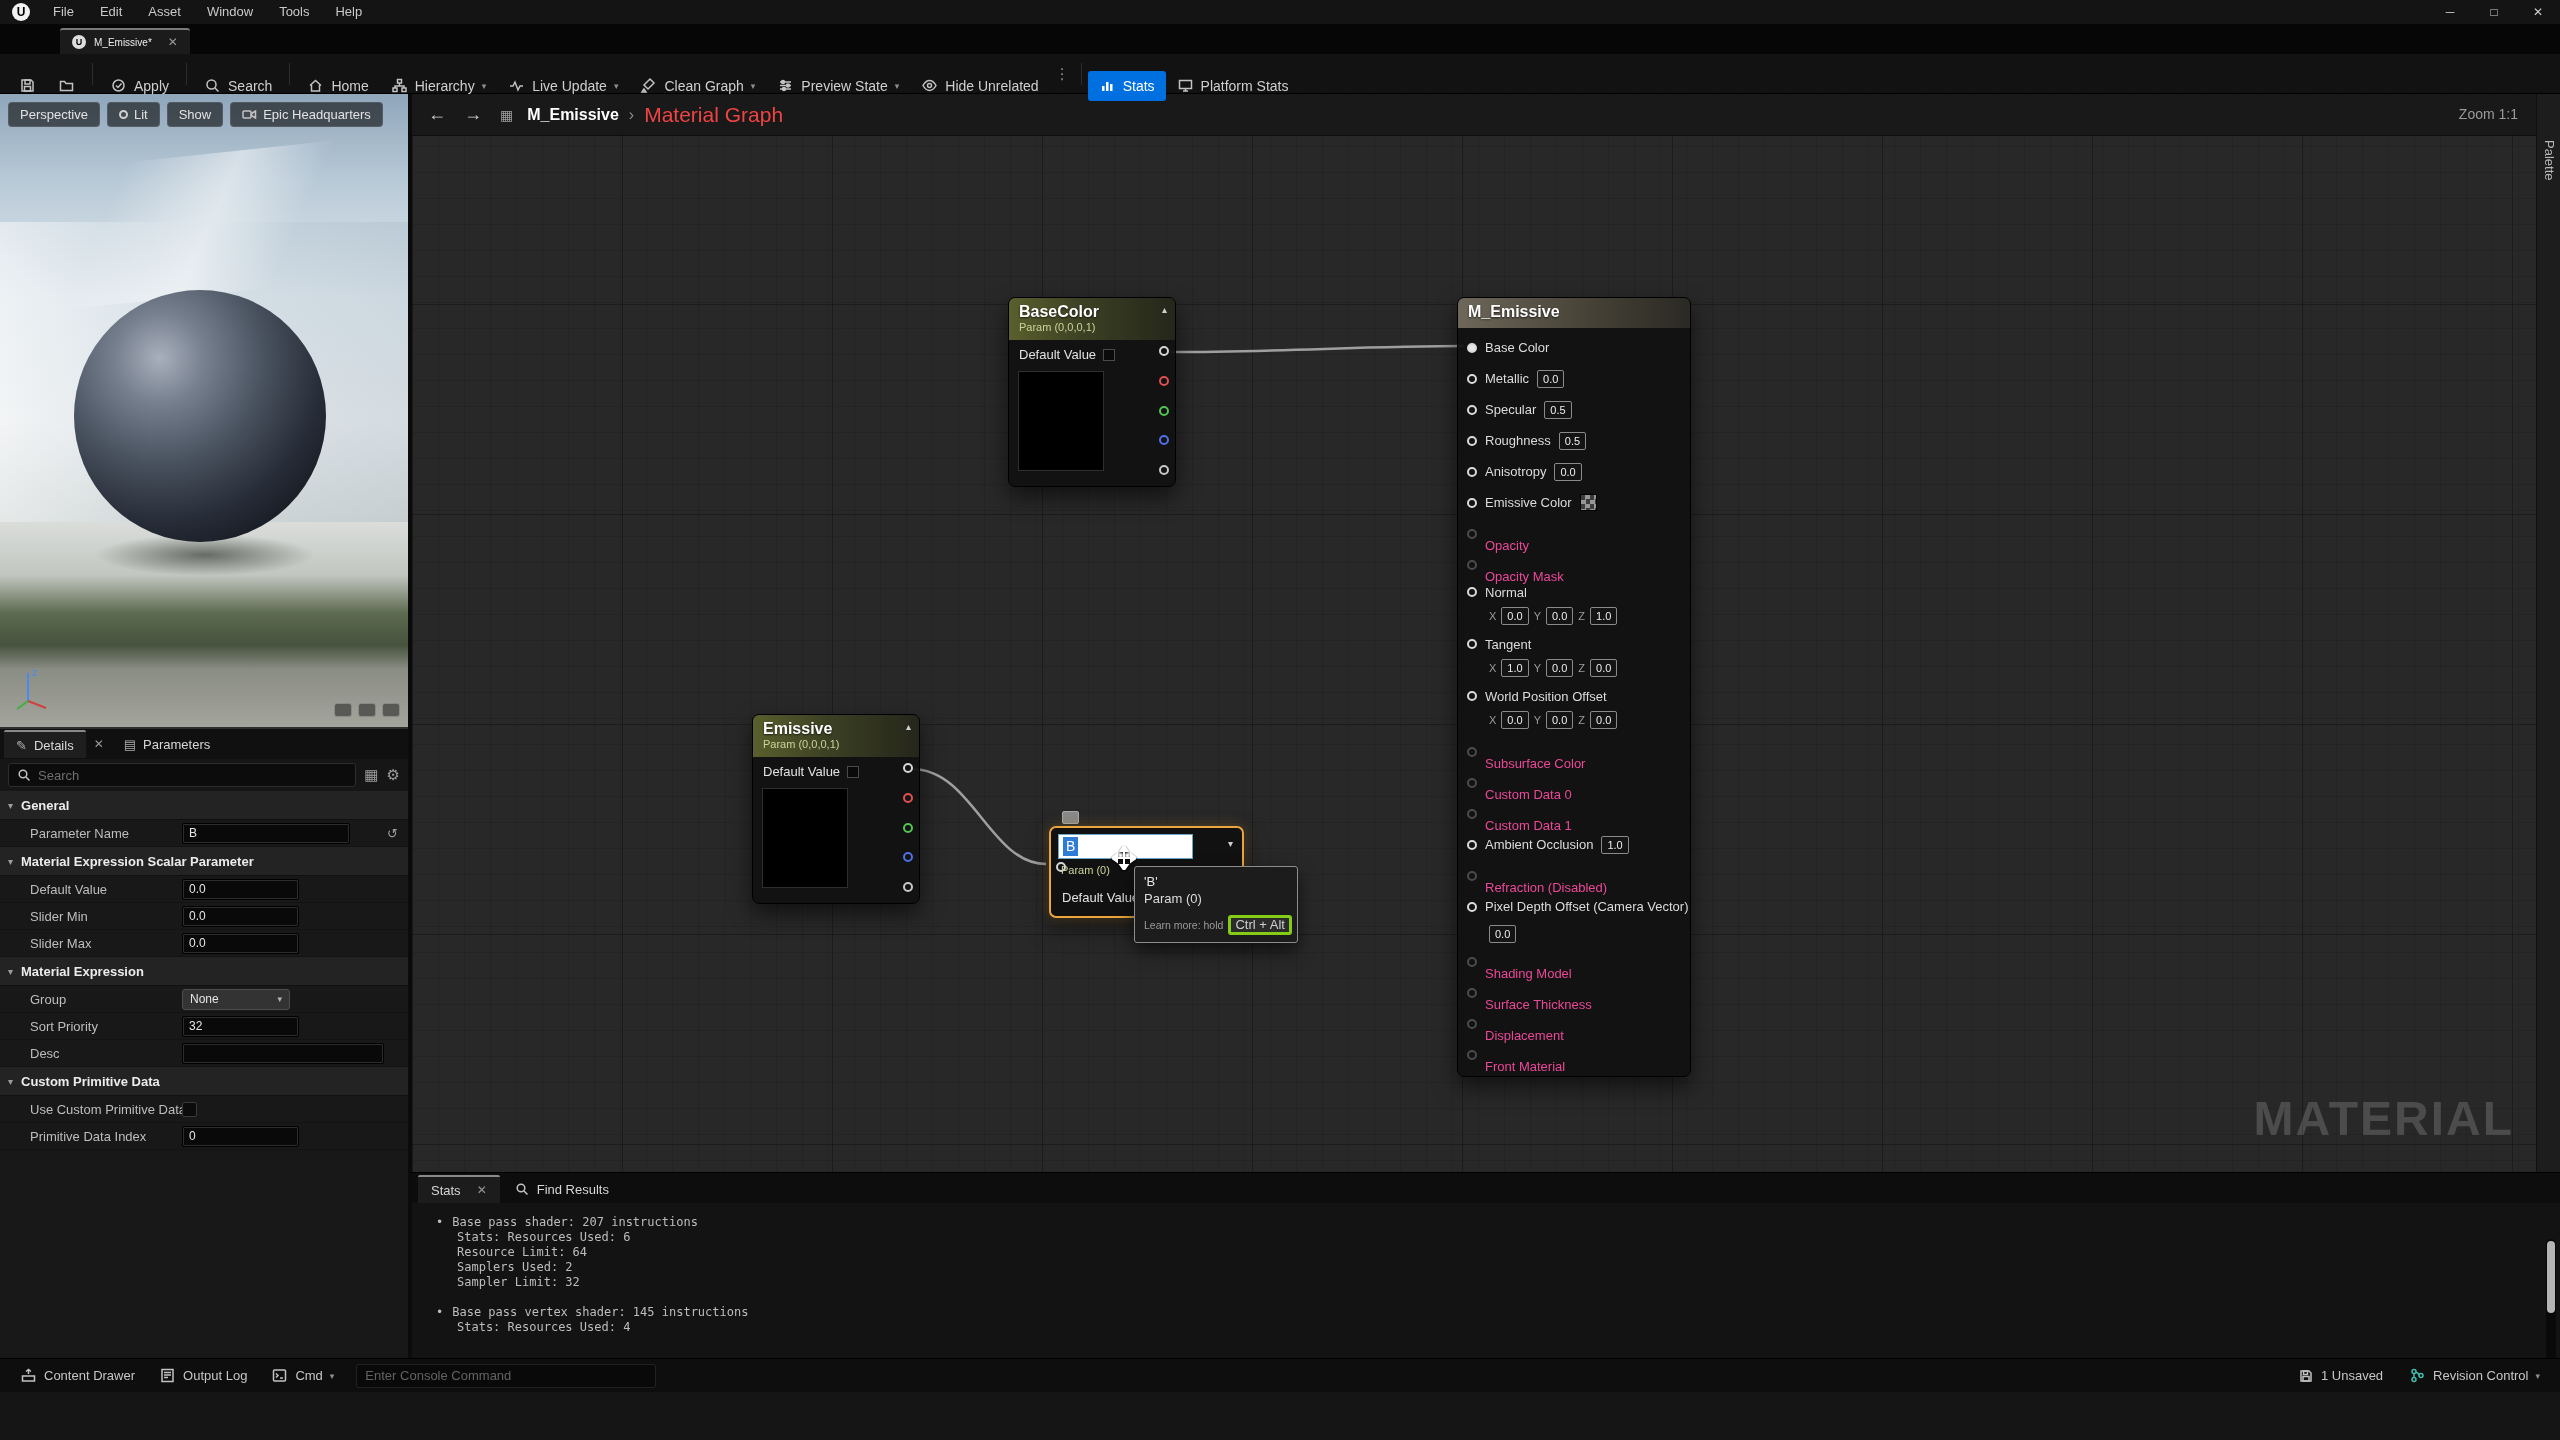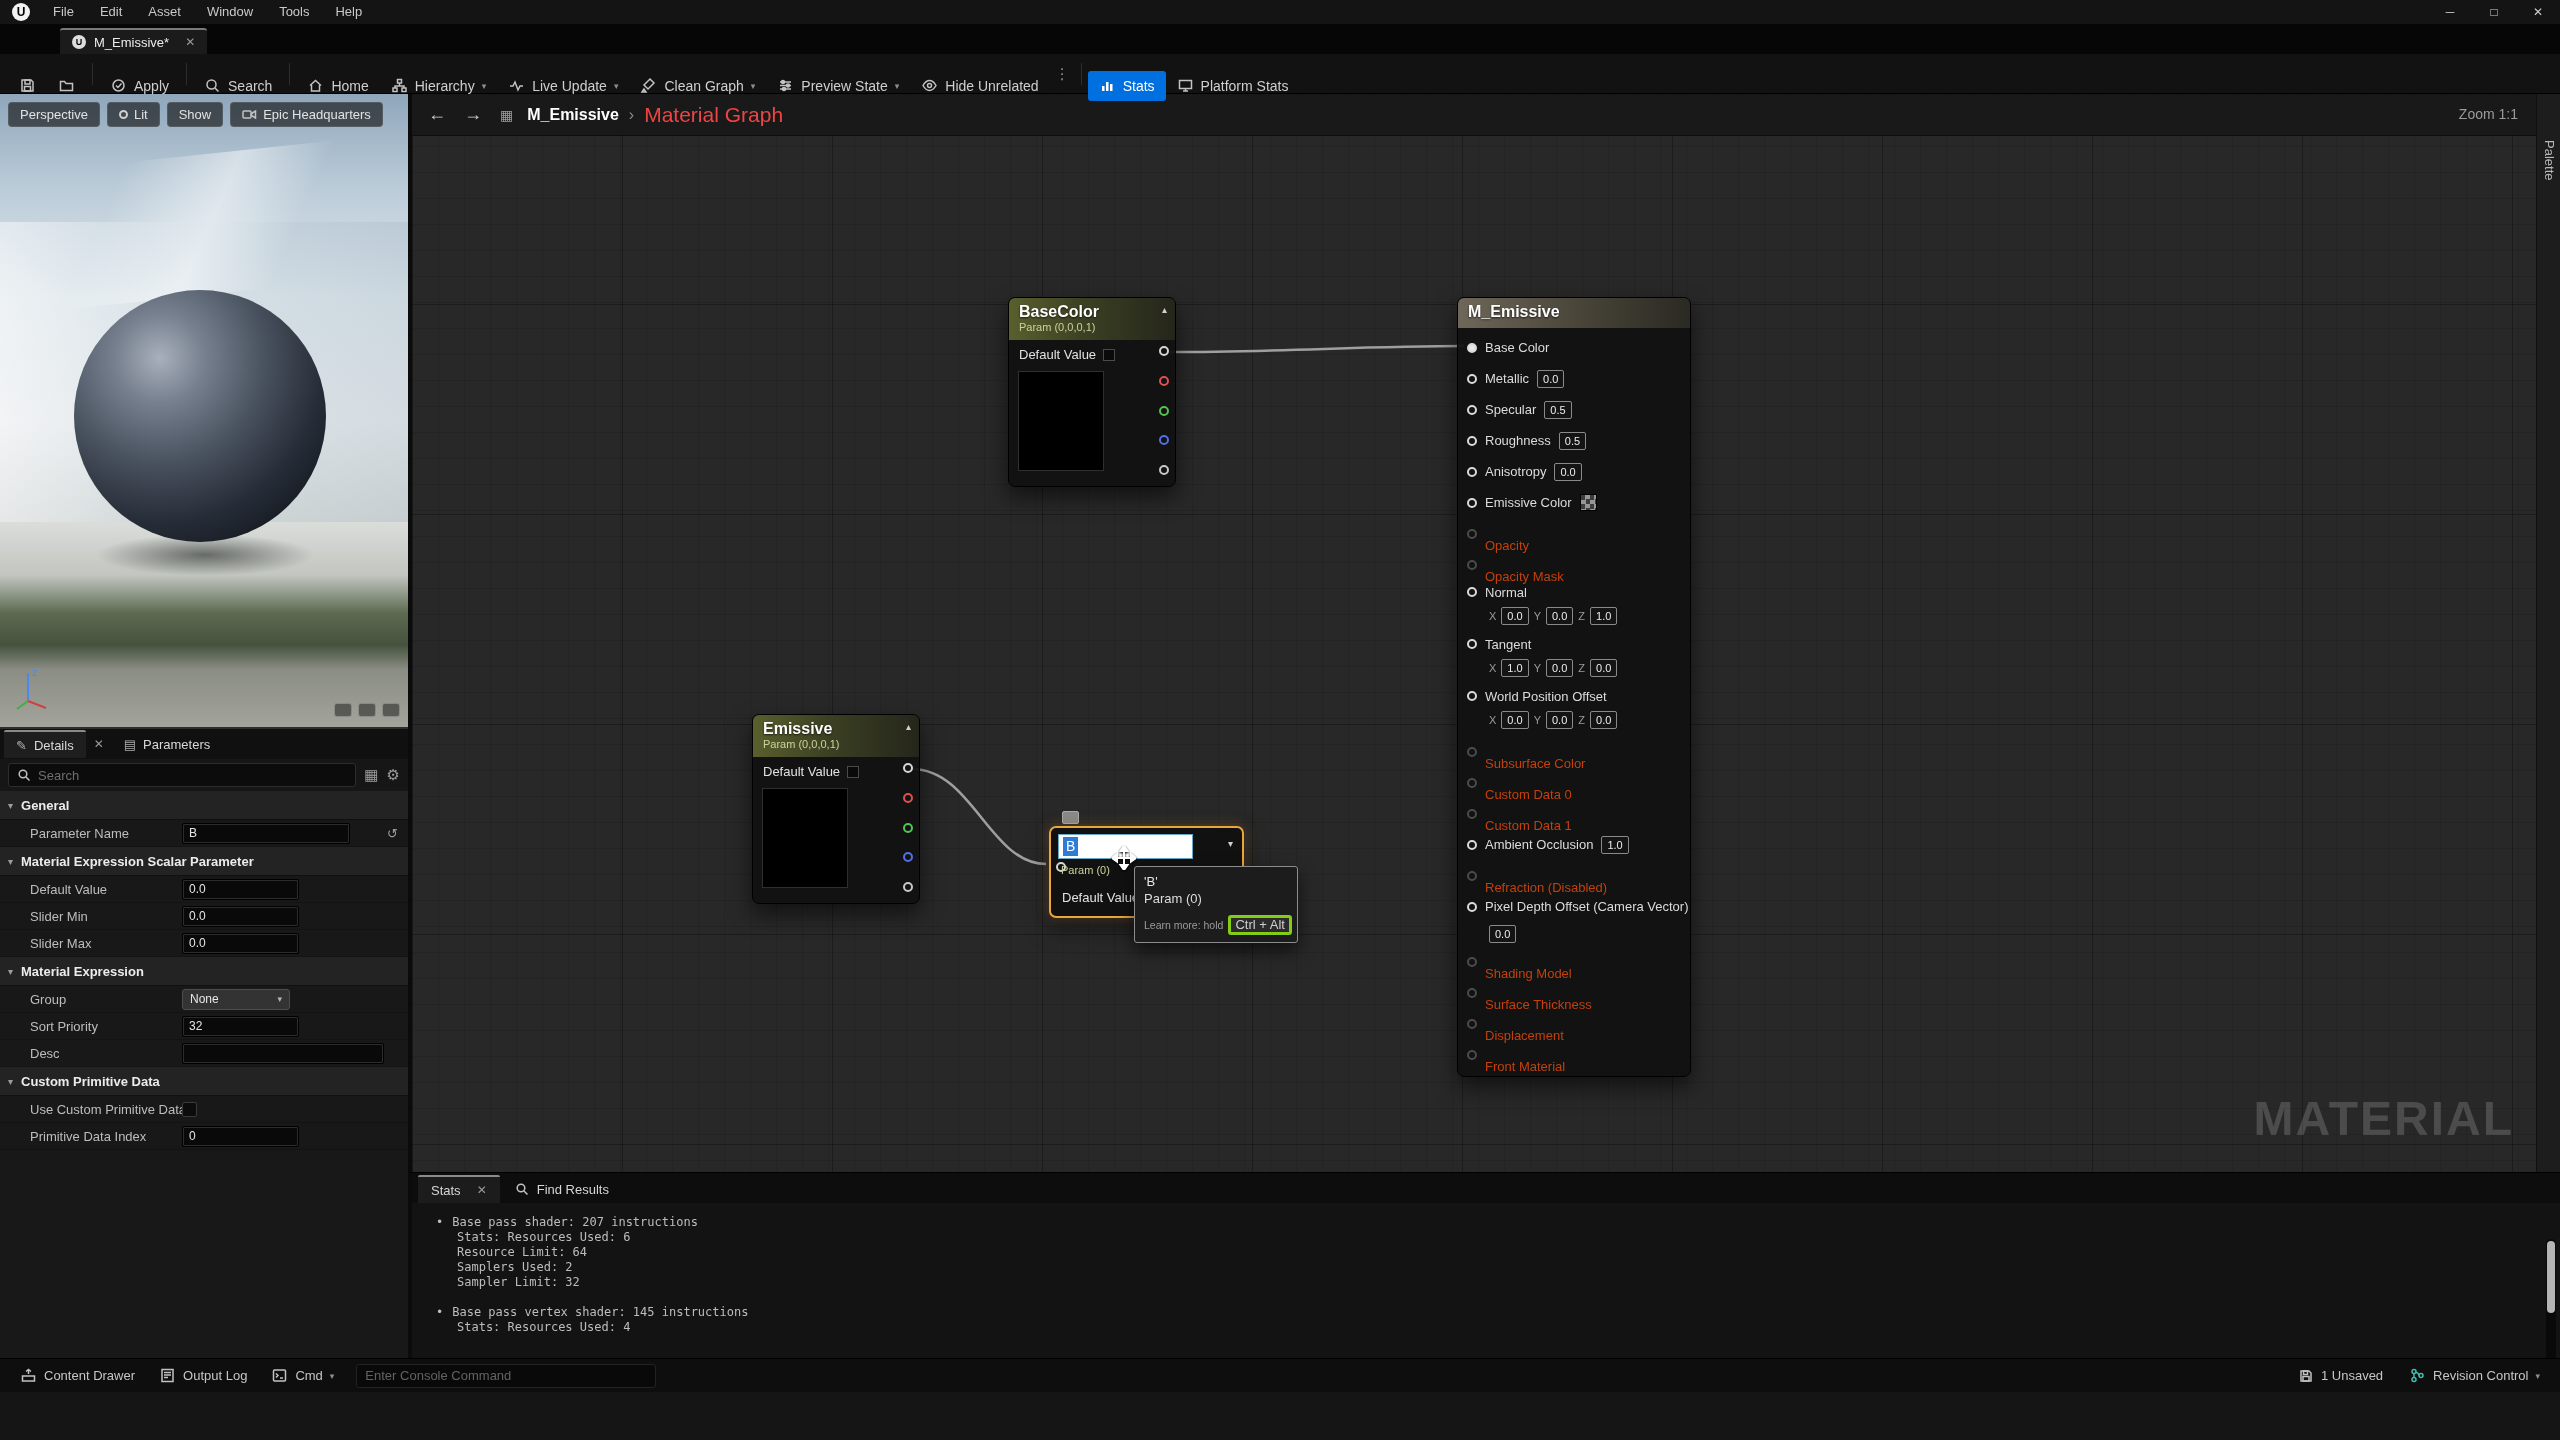--- a/index.html
+++ b/index.html
@@ -11,21 +11,21 @@
   .menubar{position:absolute;left:0;top:0;width:100%;height:24px;background:#141414;display:flex;align-items:center;z-index:40;}
   .ue-logo{width:18px;height:18px;border-radius:50%;background:#f2f2f2;margin:0 10px 0 12px;display:flex;align-items:center;justify-content:center;color:#000;font-weight:bold;font-size:12px;}
   .menu-item{padding:0 13px;font-size:13px;color:#c9c9c9;line-height:24px;}
   .win-controls{margin-left:auto;display:flex;}
   .wbtn{width:44px;text-align:center;color:#cfcfcf;font-size:12px;line-height:24px;}
 
   
   .tabbar{position:absolute;left:0;top:24px;width:100%;height:30px;background:#060606;z-index:40;}
   .asset-tab{position:absolute;left:60px;top:4px;height:26px;background:#1b1b1b;border-top:2px solid #7a7a7a;border-radius:3px 3px 0 0;display:flex;align-items:center;gap:8px;padding:0 12px;}
   .ue-mini{width:14px;height:14px;border-radius:50%;background:#ddd;color:#000;font-size:9px;font-weight:bold;display:flex;align-items:center;justify-content:center;}
-  .tab-title{color:#ececec;font-size:13px;}
+  .tab-title{color:#ececec;font-size:10px;}
   .tab-close{color:#9a9a9a;font-size:12px;margin-left:8px;}
 
   
   .toolbar{position:absolute;left:0;top:54px;width:100%;height:40px;background:#121212;border-bottom:1px solid #000;display:flex;align-items:center;padding:0 8px;z-index:40;}
   .tbtn{display:flex;align-items:center;gap:7px;padding:0 11px;height:30px;border-radius:3px;color:#cfcfcf;font-size:14px;white-space:nowrap;margin-top:24px;}
   .tbtn.blue{background:#0070e0;color:#fff;}
   .tbtn .chev{font-size:9px;color:#8f8f8f;}
   .tb-sep{width:1px;height:22px;background:#2c2c2c;margin:0 6px;}
   .tb-dots{color:#8f8f8f;font-size:15px;padding:0 5px;}
   .ico{display:inline-flex;align-items:center;justify-content:center;}
@@ -111,21 +111,21 @@
   .opin.b{border-color:#5070e8;}
   .opin.a{border-color:#c8c8c8;}
 
   .rnode{left:1045px;top:203px;width:234px;}
   .pinlist{padding:4px 0 6px;}
   .pin-row{height:31px;display:flex;align-items:center;gap:8px;padding-left:9px;}
   .pin-c{width:10px;height:10px;border-radius:50%;border:2px solid #dadada;flex:0 0 auto;}
   .pin-row.connected .pin-c{background:#e8e8e8;}
   .pin-label{font-size:13px;color:#dcdcdc;white-space:nowrap;}
   .pin-row.disabled .pin-c{border-color:#4b4b4b;}
-  .pin-row.disabled .pin-label{color:#c2410c;margin-top:24px;}
+  .pin-row.disabled .pin-label{color:#ec4899;margin-top:24px;}
   .vbadge{border:1px solid #8a8a8a;background:#141414;color:#ededed;font-size:11px;line-height:16px;padding:0 5px;border-radius:2px;white-space:nowrap;}
   .thumb{width:17px;height:17px;border:1px solid #000;background:repeating-conic-gradient(#969696 0% 25%,#3c3c3c 0% 50%);background-size:9px 9px;}
   .xyz-block{padding:2px 0 2px;}
   .xyz-label-row{height:20px;display:flex;align-items:center;gap:8px;padding-left:9px;}
   .xyz-vals{height:28px;display:flex;align-items:center;gap:5px;padding-left:31px;}
   .axis{color:#9c9c9c;font-size:11px;}
   .below-vals{height:24px;display:flex;align-items:center;padding-left:31px;}
 
   .enode{position:absolute;left:637px;top:732px;width:195px;height:92px;border:2px solid #eca53c;border-radius:7px;background:rgba(17,17,17,0.96);box-shadow:0 0 14px rgba(236,165,60,0.25),0 10px 22px rgba(0,0,0,0.5);z-index:4;}
   .rename-box{position:absolute;left:7px;top:6px;width:135px;height:25px;background:#fff;border:1px solid #6aa8c8;display:flex;align-items:center;padding:0 4px;}

